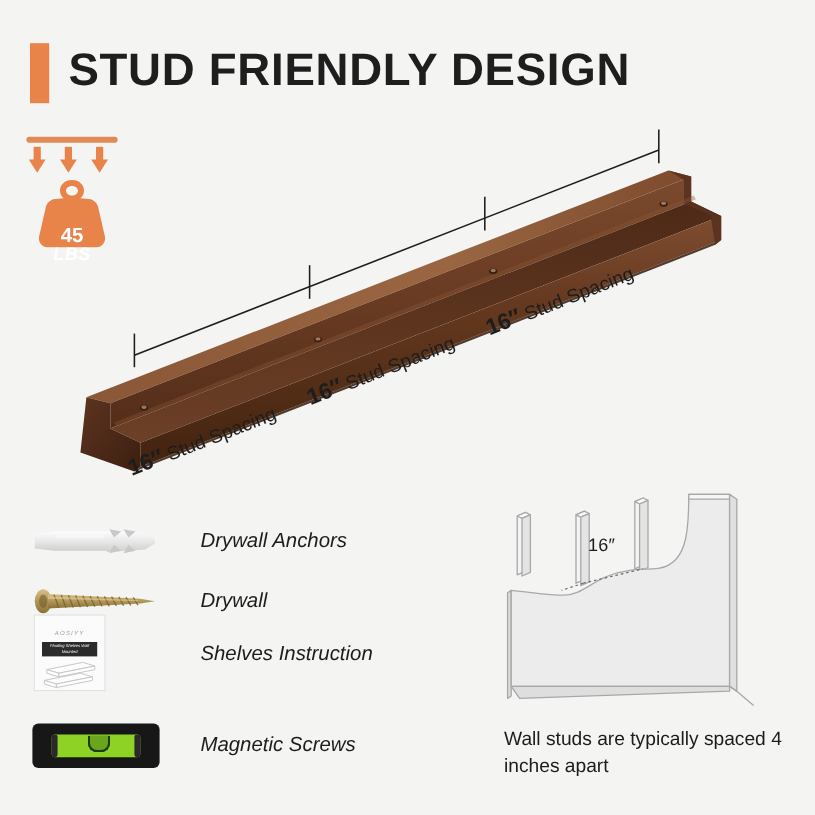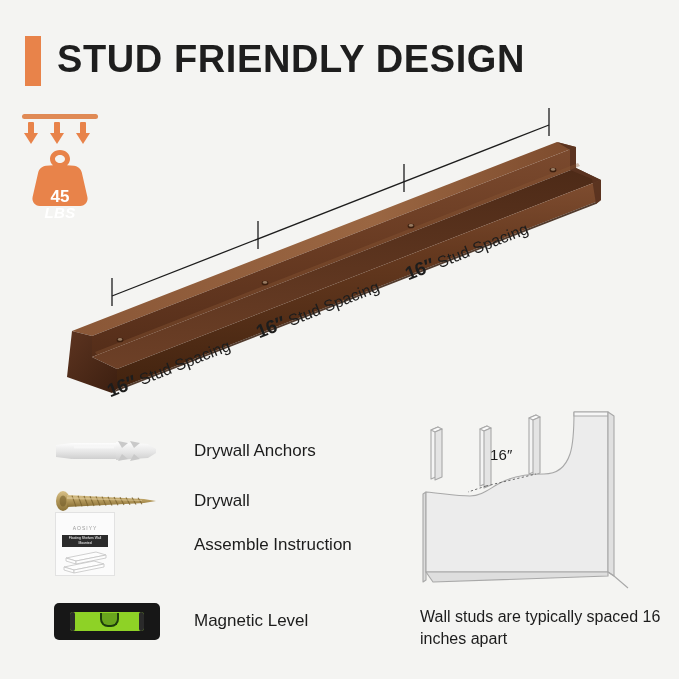--- a/index.html
+++ b/index.html
@@ -116,23 +116,24 @@
   .dl3 { left: 406px; top: 164px; }
 
   
   .accessories {
     position: absolute;
     left: 0; top: 412px;
     width: 400px; height: 250px;
   }
   .acc-row {
     position: absolute;
-    left: 52px;
+    left: 25px;
     height: 46px;
     width: 350px;
+    font-style: italic;
   }
   .acc-r1 { top: 16px; }
   .acc-r2 { top: 66px; }
   .acc-r3 { top: 110px; }
   .acc-r4 { top: 186px; }
 
   .acc-icon {
     position: absolute;
     left: 0; top: 0;
     width: 112px; height: 46px;
@@ -427,34 +428,34 @@
               <path d="M10 9 L40 3 L50 6 L20 12 Z"></path>
               <path d="M10 9 L20 12 L20 15 L10 12 Z"></path>
               <path d="M20 12 L50 6 L50 9 L20 15 Z"></path>
               <path d="M8 18 L38 12 L48 15 L18 21 Z"></path>
               <path d="M8 18 L18 21 L18 24 L8 21 Z"></path>
               <path d="M18 21 L48 15 L48 18 L18 24 Z"></path>
             </g>
           </svg>
         </div>
       </div>
-      <div class="acc-label">Assemble Instruction</div>
+      <div class="acc-label">Shelves Instruction</div>
     </div>
 
     <div class="acc-row acc-r4">
       <div class="acc-icon">
         <div class="level-body">
           <div class="level-window">
             <div class="level-vial-l"></div>
             <div class="level-vial-r"></div>
             <div class="level-bubble"></div>
           </div>
         </div>
       </div>
-      <div class="acc-label">Magnetic Level</div>
+      <div class="acc-label">Magnetic Screws</div>
     </div>
   </div>
 
   <div class="stud-panel">
     <svg width="281" height="200" viewBox="0 0 281 200">
       <g stroke="#a8a8a8" stroke-width="1.1" fill="#ececec" stroke-linejoin="round">
 
         <path d="M33 22 L40 19 L40 68 L33 71 Z" fill="#f4f4f4"></path>
         <path d="M33 22 L40 19 L44 21 L37 24 Z" fill="#fafafa"></path>
         <path d="M37 24 L44 21 L44 69 L37 72 Z" fill="#e4e4e4"></path>
@@ -480,15 +481,15 @@
       </g>
 
       <g stroke="#6a6a6a" stroke-width="1" stroke-dasharray="2.2 2.4" fill="none">
         <line x1="88" y1="78" x2="138" y2="66"></line>
         <line x1="88" y1="78" x2="70" y2="84"></line>
       </g>
     </svg>
     <div class="stud-dim">16″</div>
   </div>
 
-  <div class="stud-caption">Wall studs are typically spaced 16 inches apart</div>
+  <div class="stud-caption">Wall studs are typically spaced 4 inches apart</div>
 
 </div>
 
 </body></html>

